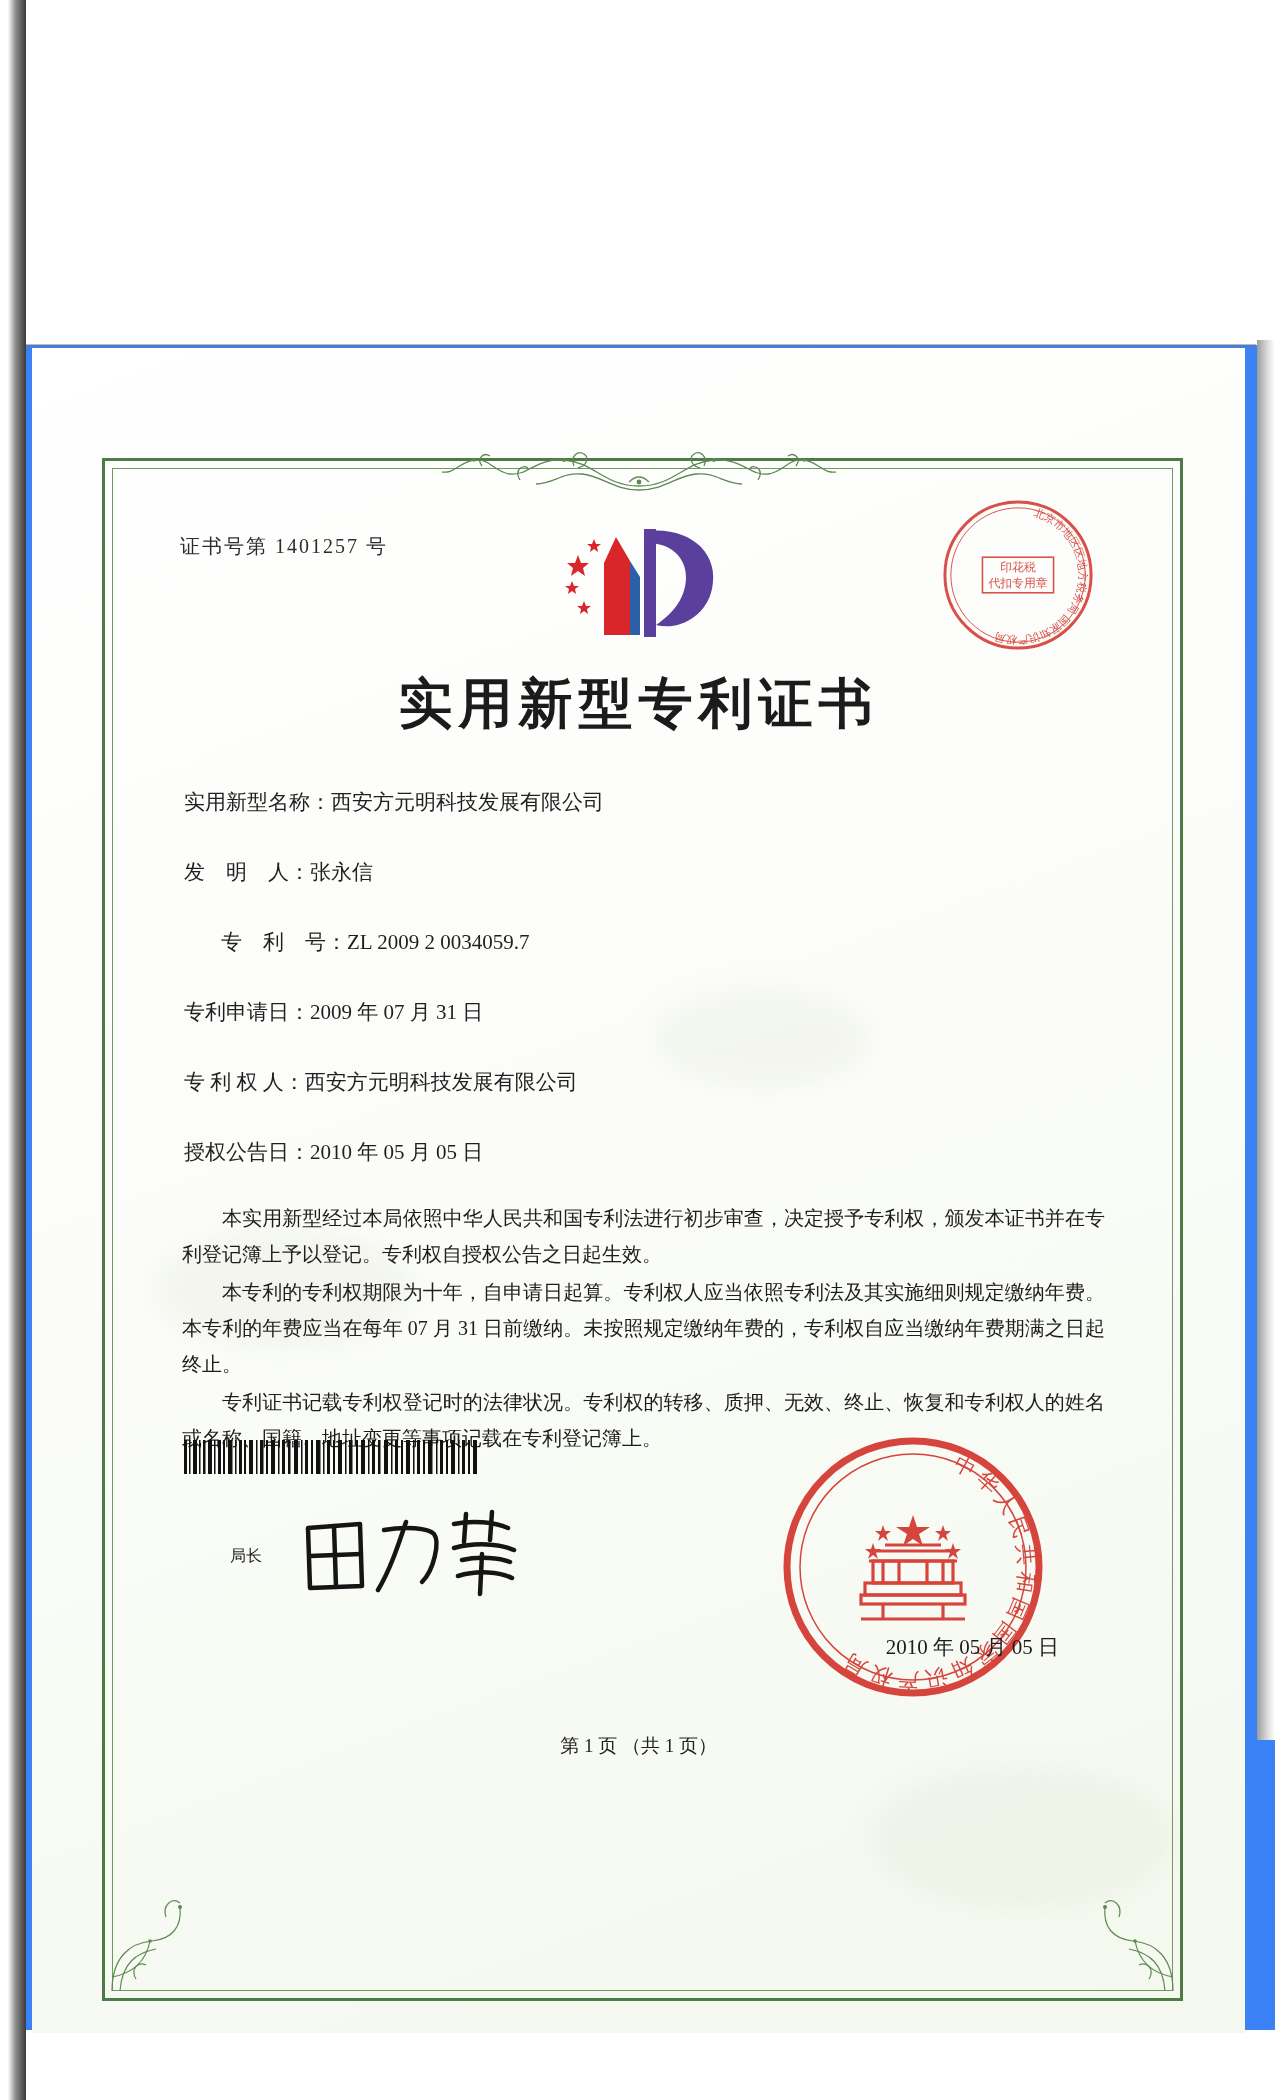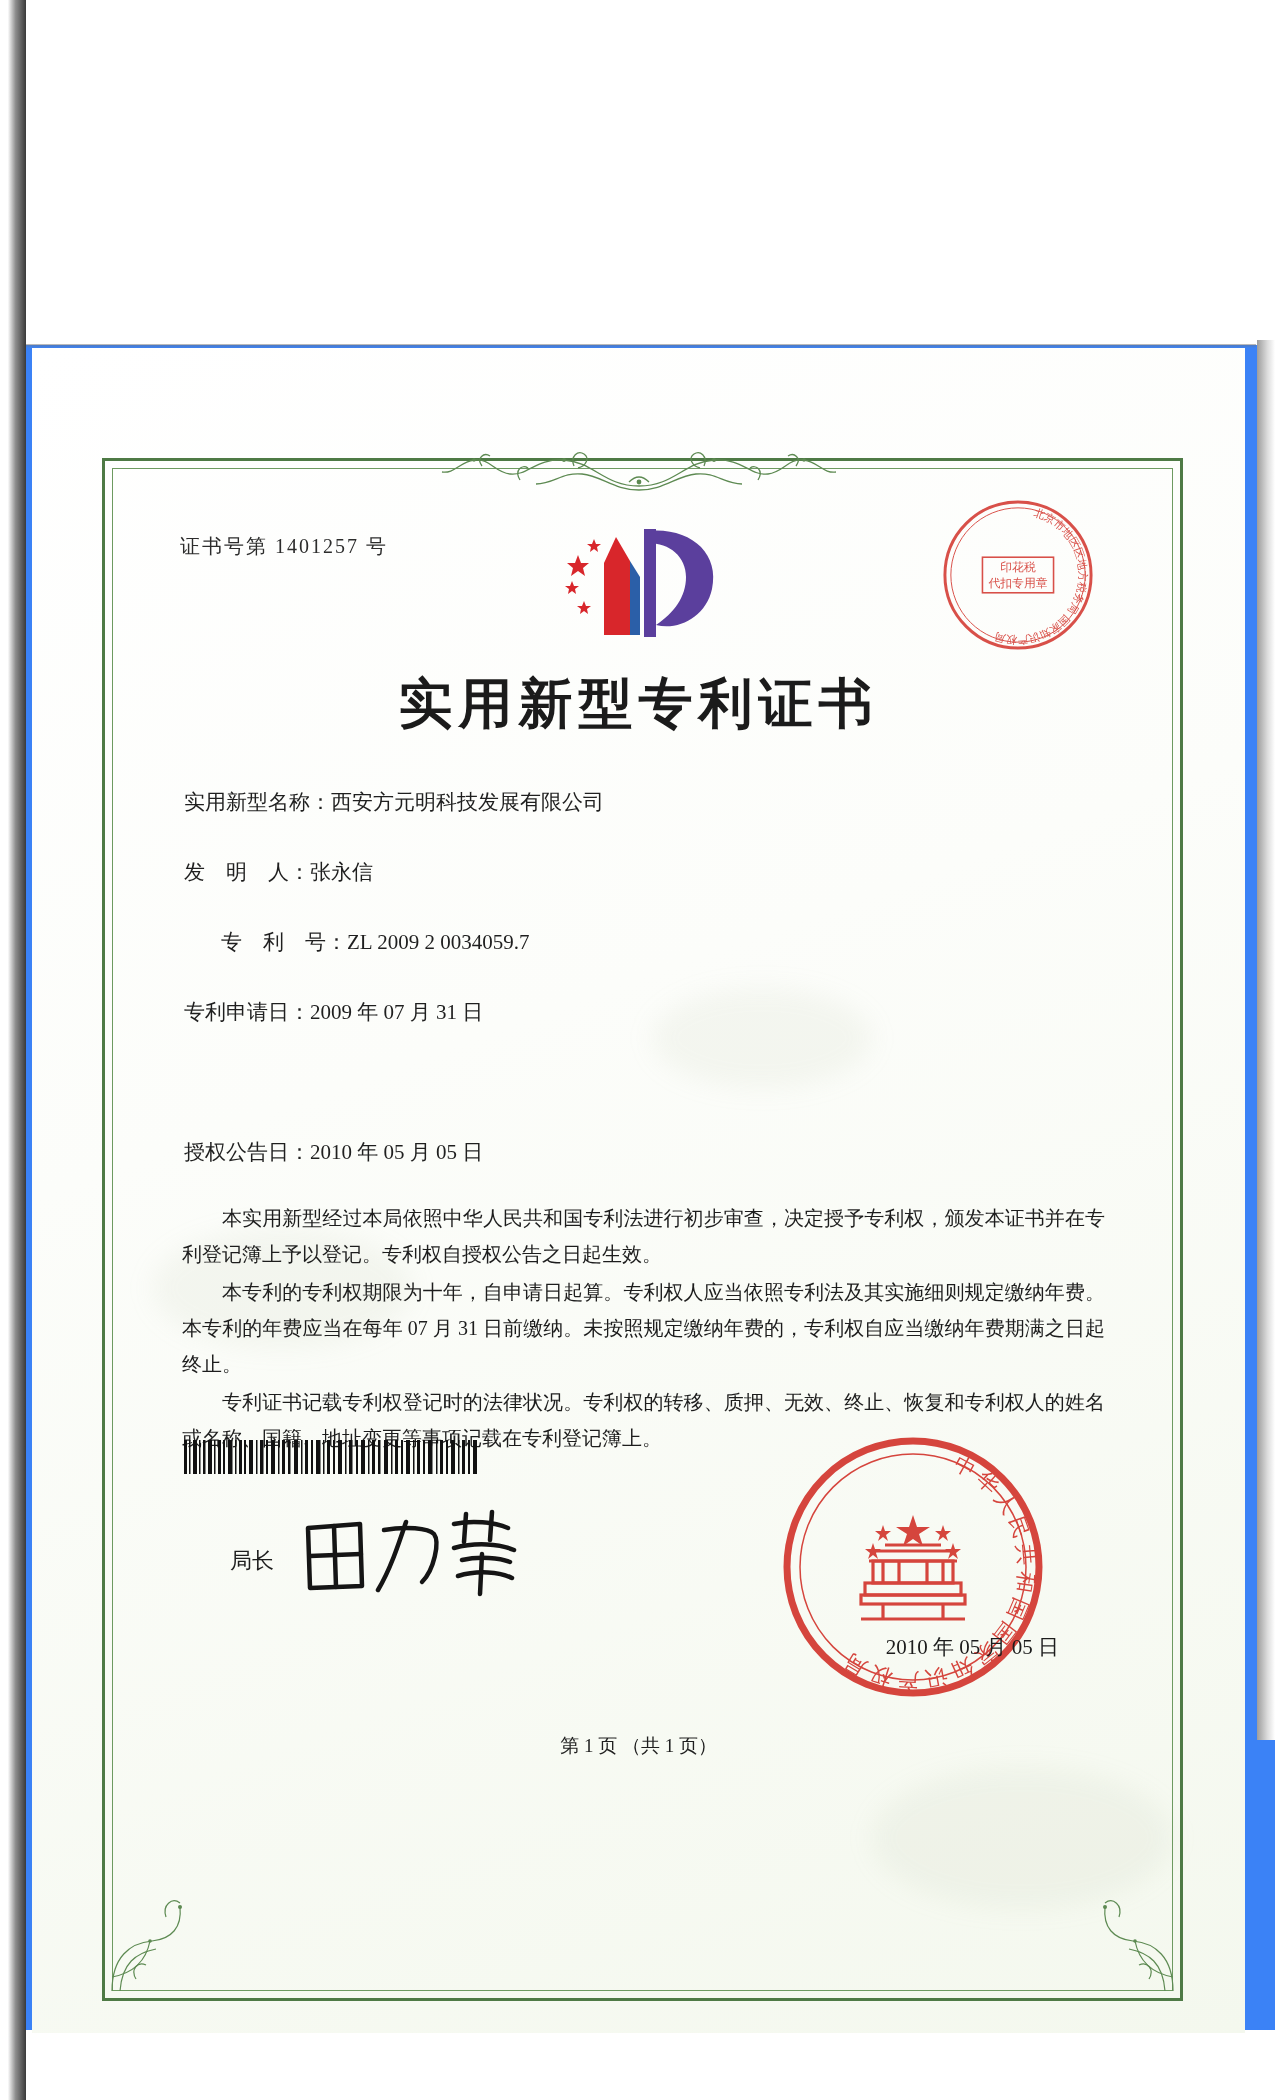--- a/index.html
+++ b/index.html
@@ -185,21 +185,21 @@
     top: 1092px;
     width: 300px;
     height: 34px;
   }
 
   
   #signature-label {
     position: absolute;
     left: 198px;
     top: 1198px;
-    font-size: 22px;
+    font-size: 16px;
     color: #1e1e1e;
   }
   #signature-mark {
     position: absolute;
     left: 262px;
     top: 1150px;
     width: 230px;
     height: 110px;
   }
 
@@ -347,20 +347,23 @@
       <span class="field-label">实用新型名称：</span><span class="field-value">西安方元明科技发展有限公司</span>
     </div>
     <div class="field-row" id="row-inventor">
       <span class="field-label">发　明　人：</span><span class="field-value">张永信</span>
     </div>
     <div class="field-row" id="row-patentno">
       <span class="field-label">专　利　号：</span><span class="field-value">ZL 2009 2 0034059.7</span>
     </div>
     <div class="field-row" id="row-appdate">
       <span class="field-label">专利申请日：</span><span class="field-value">2009 年 07 月 31 日</span>
+    </div>
+    <div class="field-row" id="row-owner">
+      <span class="field-label">专 利 权 人：</span><span class="field-value">西安方元明科技发展有限公司</span>
     </div>
     <div class="field-row" id="row-grantdate">
       <span class="field-label">授权公告日：</span><span class="field-value">2010 年 05 月 05 日</span>
     </div>
 
     <div id="paragraphs">
       <p>本实用新型经过本局依照中华人民共和国专利法进行初步审查，决定授予专利权，颁发本证书并在专利登记簿上予以登记。专利权自授权公告之日起生效。</p>
       <p>本专利的专利权期限为十年，自申请日起算。专利权人应当依照专利法及其实施细则规定缴纳年费。本专利的年费应当在每年 07 月 31 日前缴纳。未按照规定缴纳年费的，专利权自应当缴纳年费期满之日起终止。</p>
       <p>专利证书记载专利权登记时的法律状况。专利权的转移、质押、无效、终止、恢复和专利权人的姓名或名称、国籍、地址变更等事项记载在专利登记簿上。</p>
     </div>

